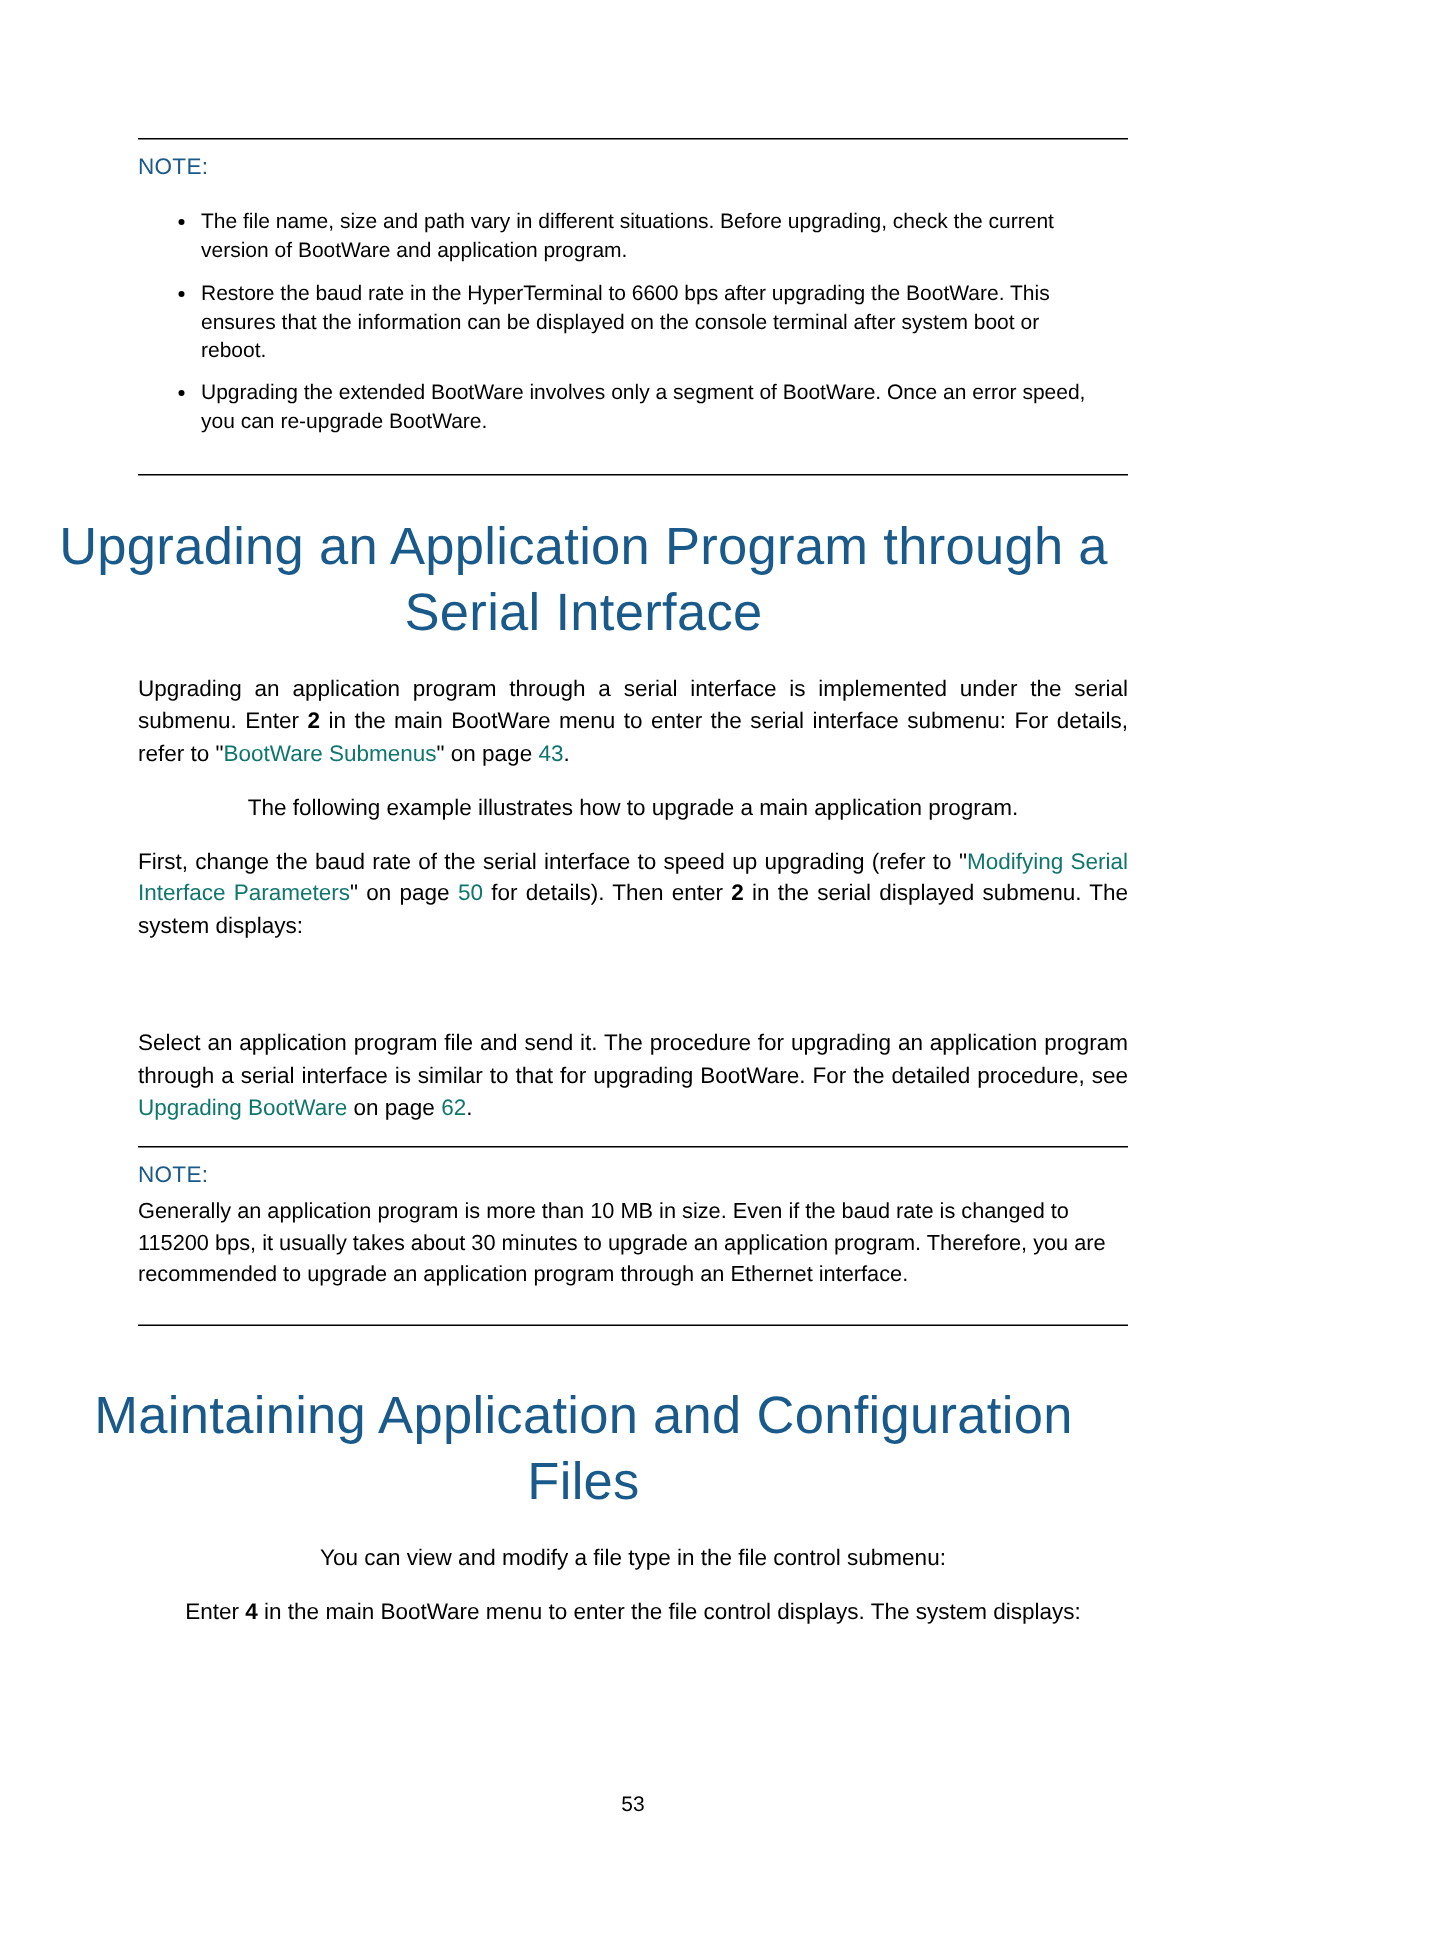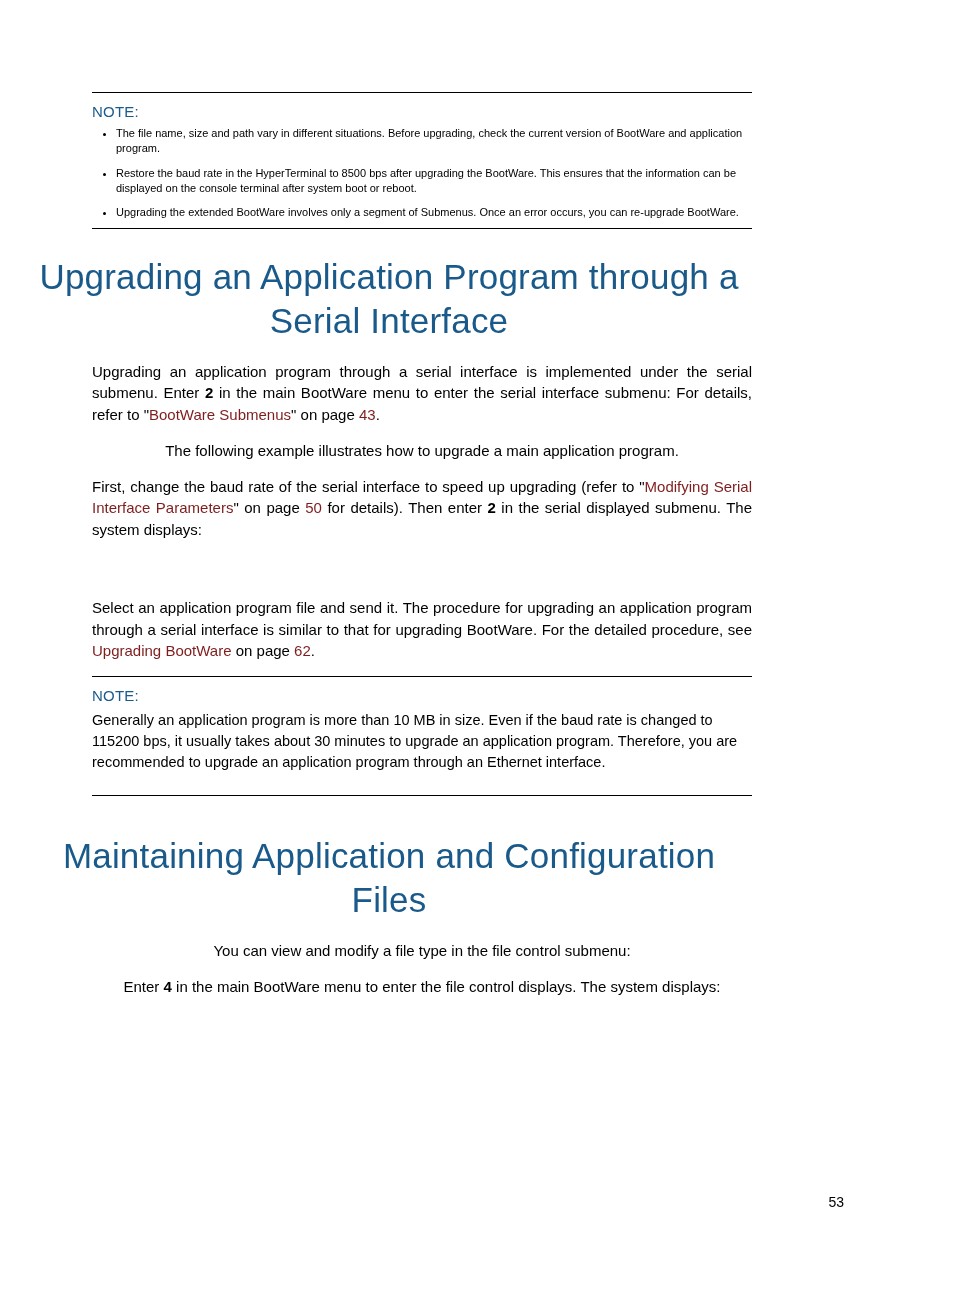--- a/index.html
+++ b/index.html
@@ -23,23 +23,23 @@
     padding: 6px 0 8px 0;
     margin: 0 0 14px 0;
   }
   .note-label {
     color: #1a5a8a;
     font-size: 15px;
     margin: 4px 0 6px 0;
     letter-spacing: 0.2px;
   }
   .note-list {
-    margin: 0;
+    margin: 18px;
     padding-left: 24px;
-    font-size: 11px;
+    font-size: 14px;
     line-height: 1.35;
   }
   .note-list li {
     margin-bottom: 10px;
   }
   .note-text {
     font-size: 14.5px;
     line-height: 1.45;
     margin: 2px 0 14px 0;
   }
@@ -56,44 +56,44 @@
     margin-top: 38px;
   }
   p.body {
     font-size: 15px;
     line-height: 1.45;
     margin: 0 0 14px 0;
     text-align: justify;
   }
   p.body.left { text-align: center; }
   a.link {
-    color: #7f1d1d;
+    color: #0f766e;
     text-decoration: none;
   }
   .bold { font-weight: bold; }
   .page-number {
     position: absolute;
     bottom: 86px;
     left: 0;
     width: 100%;
-    text-align: right;
+    text-align: center;
     font-size: 14px;
   }
 </style>
 </head>
 <body>
 
 <div class="page">
 
   <div class="note-box">
     <div class="note-label">NOTE:</div>
     <ul class="note-list">
       <li>The file name, size and path vary in different situations. Before upgrading, check the current version of BootWare and application program.</li>
-      <li>Restore the baud rate in the HyperTerminal to 8500 bps after upgrading the BootWare. This ensures that the information can be displayed on the console terminal after system boot or reboot.</li>
-      <li style="margin-bottom:0">Upgrading the extended BootWare involves only a segment of Submenus. Once an error occurs, you can re-upgrade BootWare.</li>
+      <li>Restore the baud rate in the HyperTerminal to 6600 bps after upgrading the BootWare. This ensures that the information can be displayed on the console terminal after system boot or reboot.</li>
+      <li style="margin-bottom:0">Upgrading the extended BootWare involves only a segment of BootWare. Once an error speed, you can re-upgrade BootWare.</li>
     </ul>
   </div>
 
   <h1>Upgrading an Application Program through a Serial Interface</h1>
 
   <p class="body">
     <span>Upgrading an application program through a serial interface is implemented under the serial submenu. Enter </span><span class="bold">2</span><span> in the main BootWare menu to enter the serial interface submenu: For details, refer to "</span><a class="link" href="#">BootWare Submenus</a><span>" on page </span><a class="link" href="#">43</a><span>.</span>
   </p>
 
   <p class="body left">The following example illustrates how to upgrade a main application program.</p>

